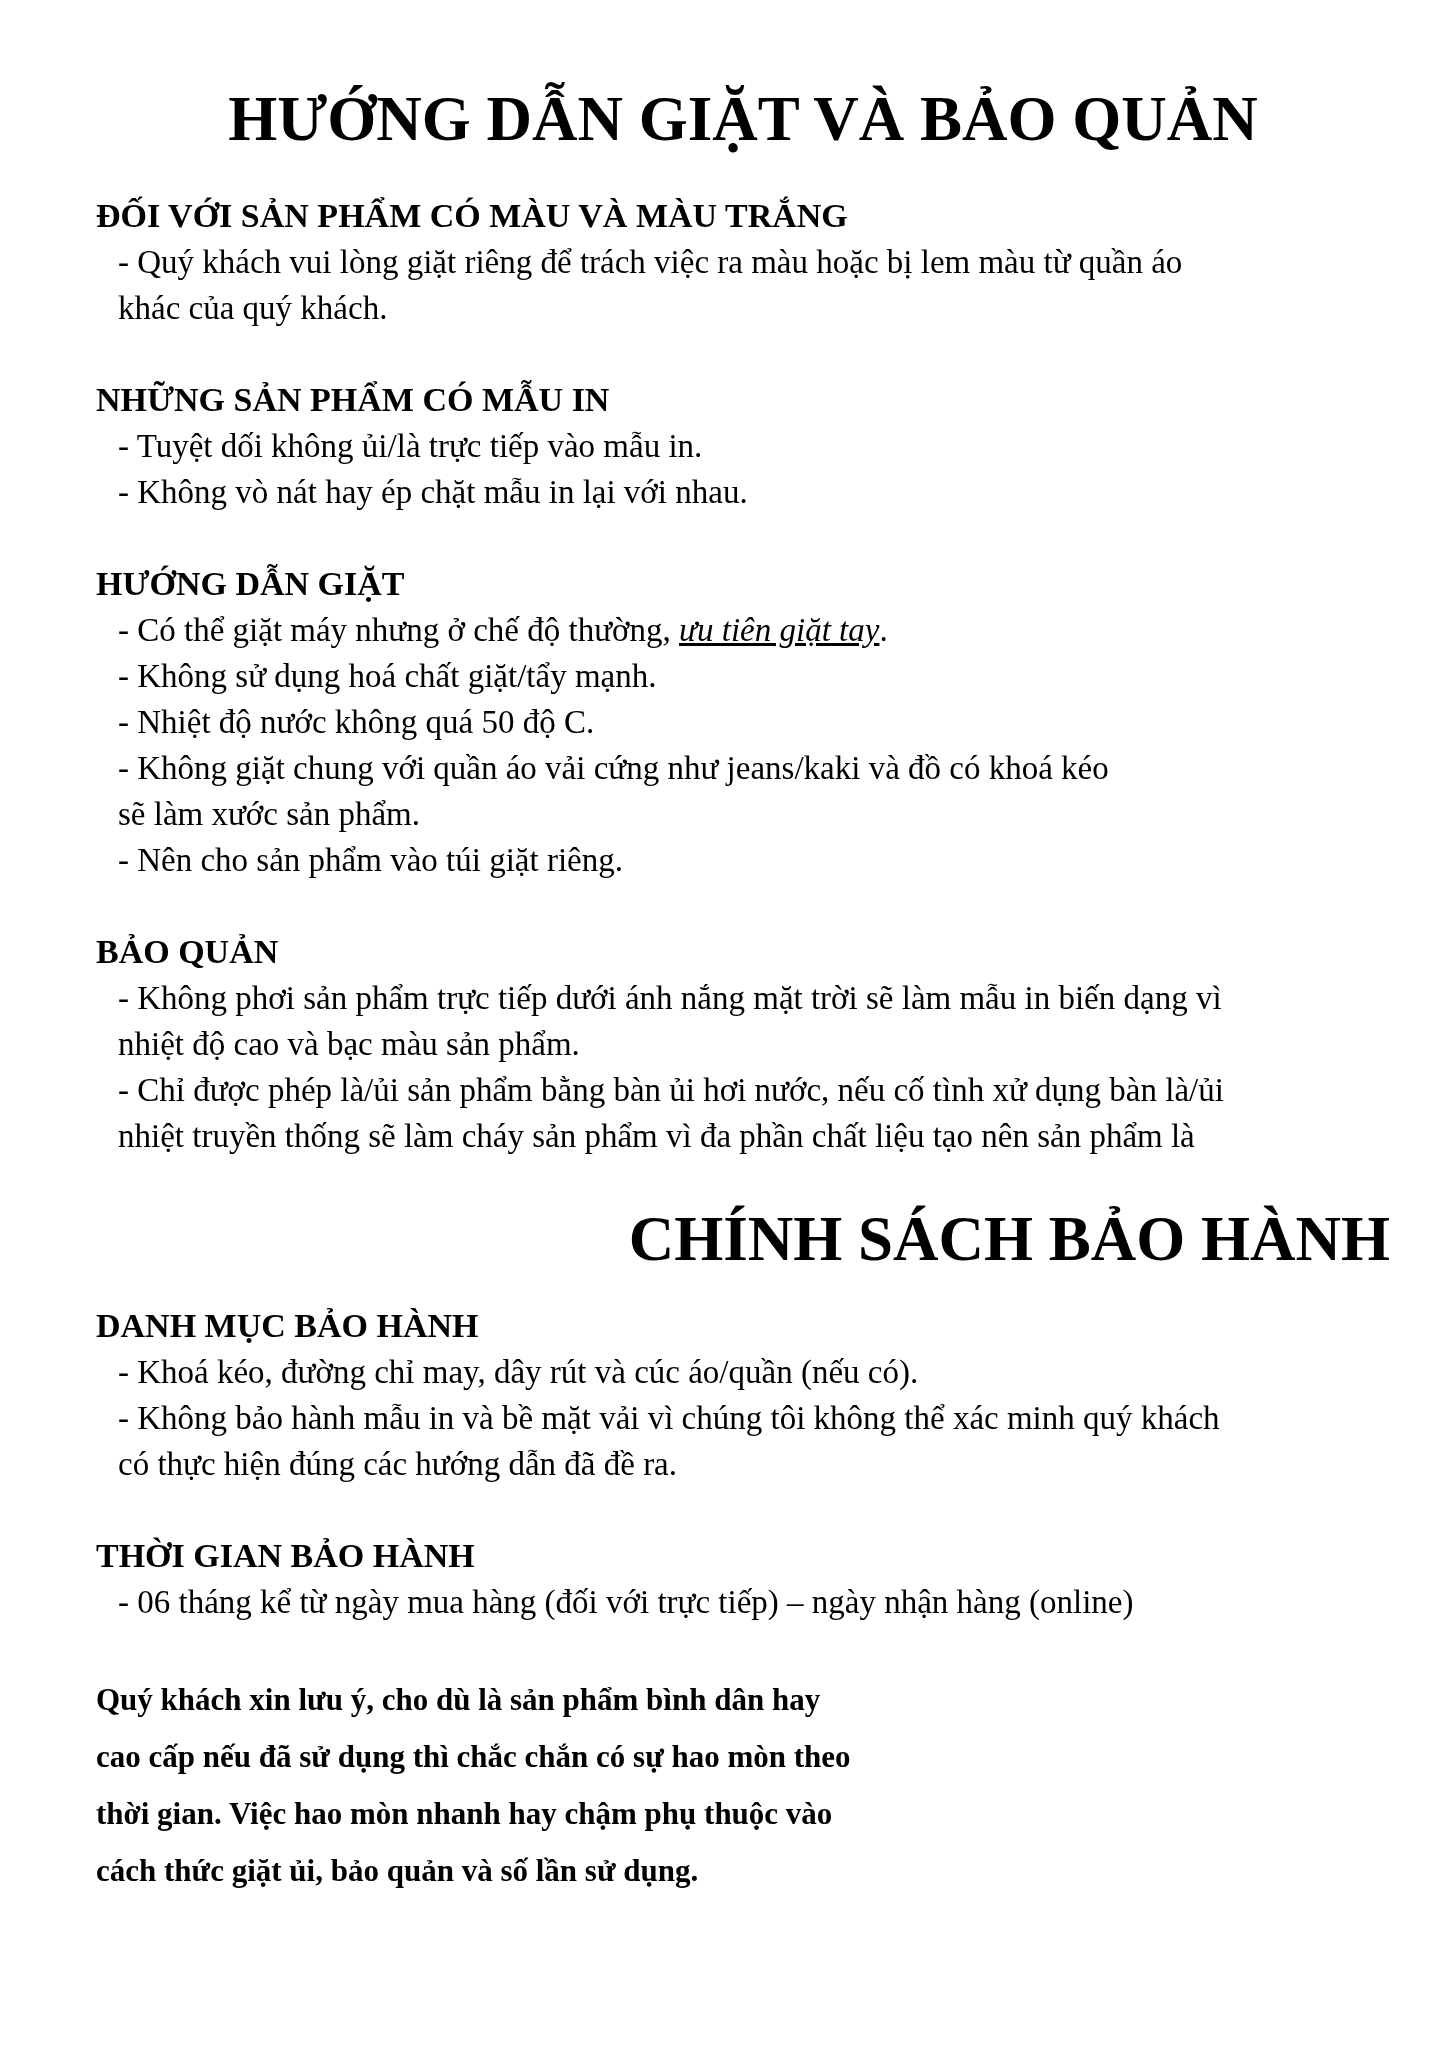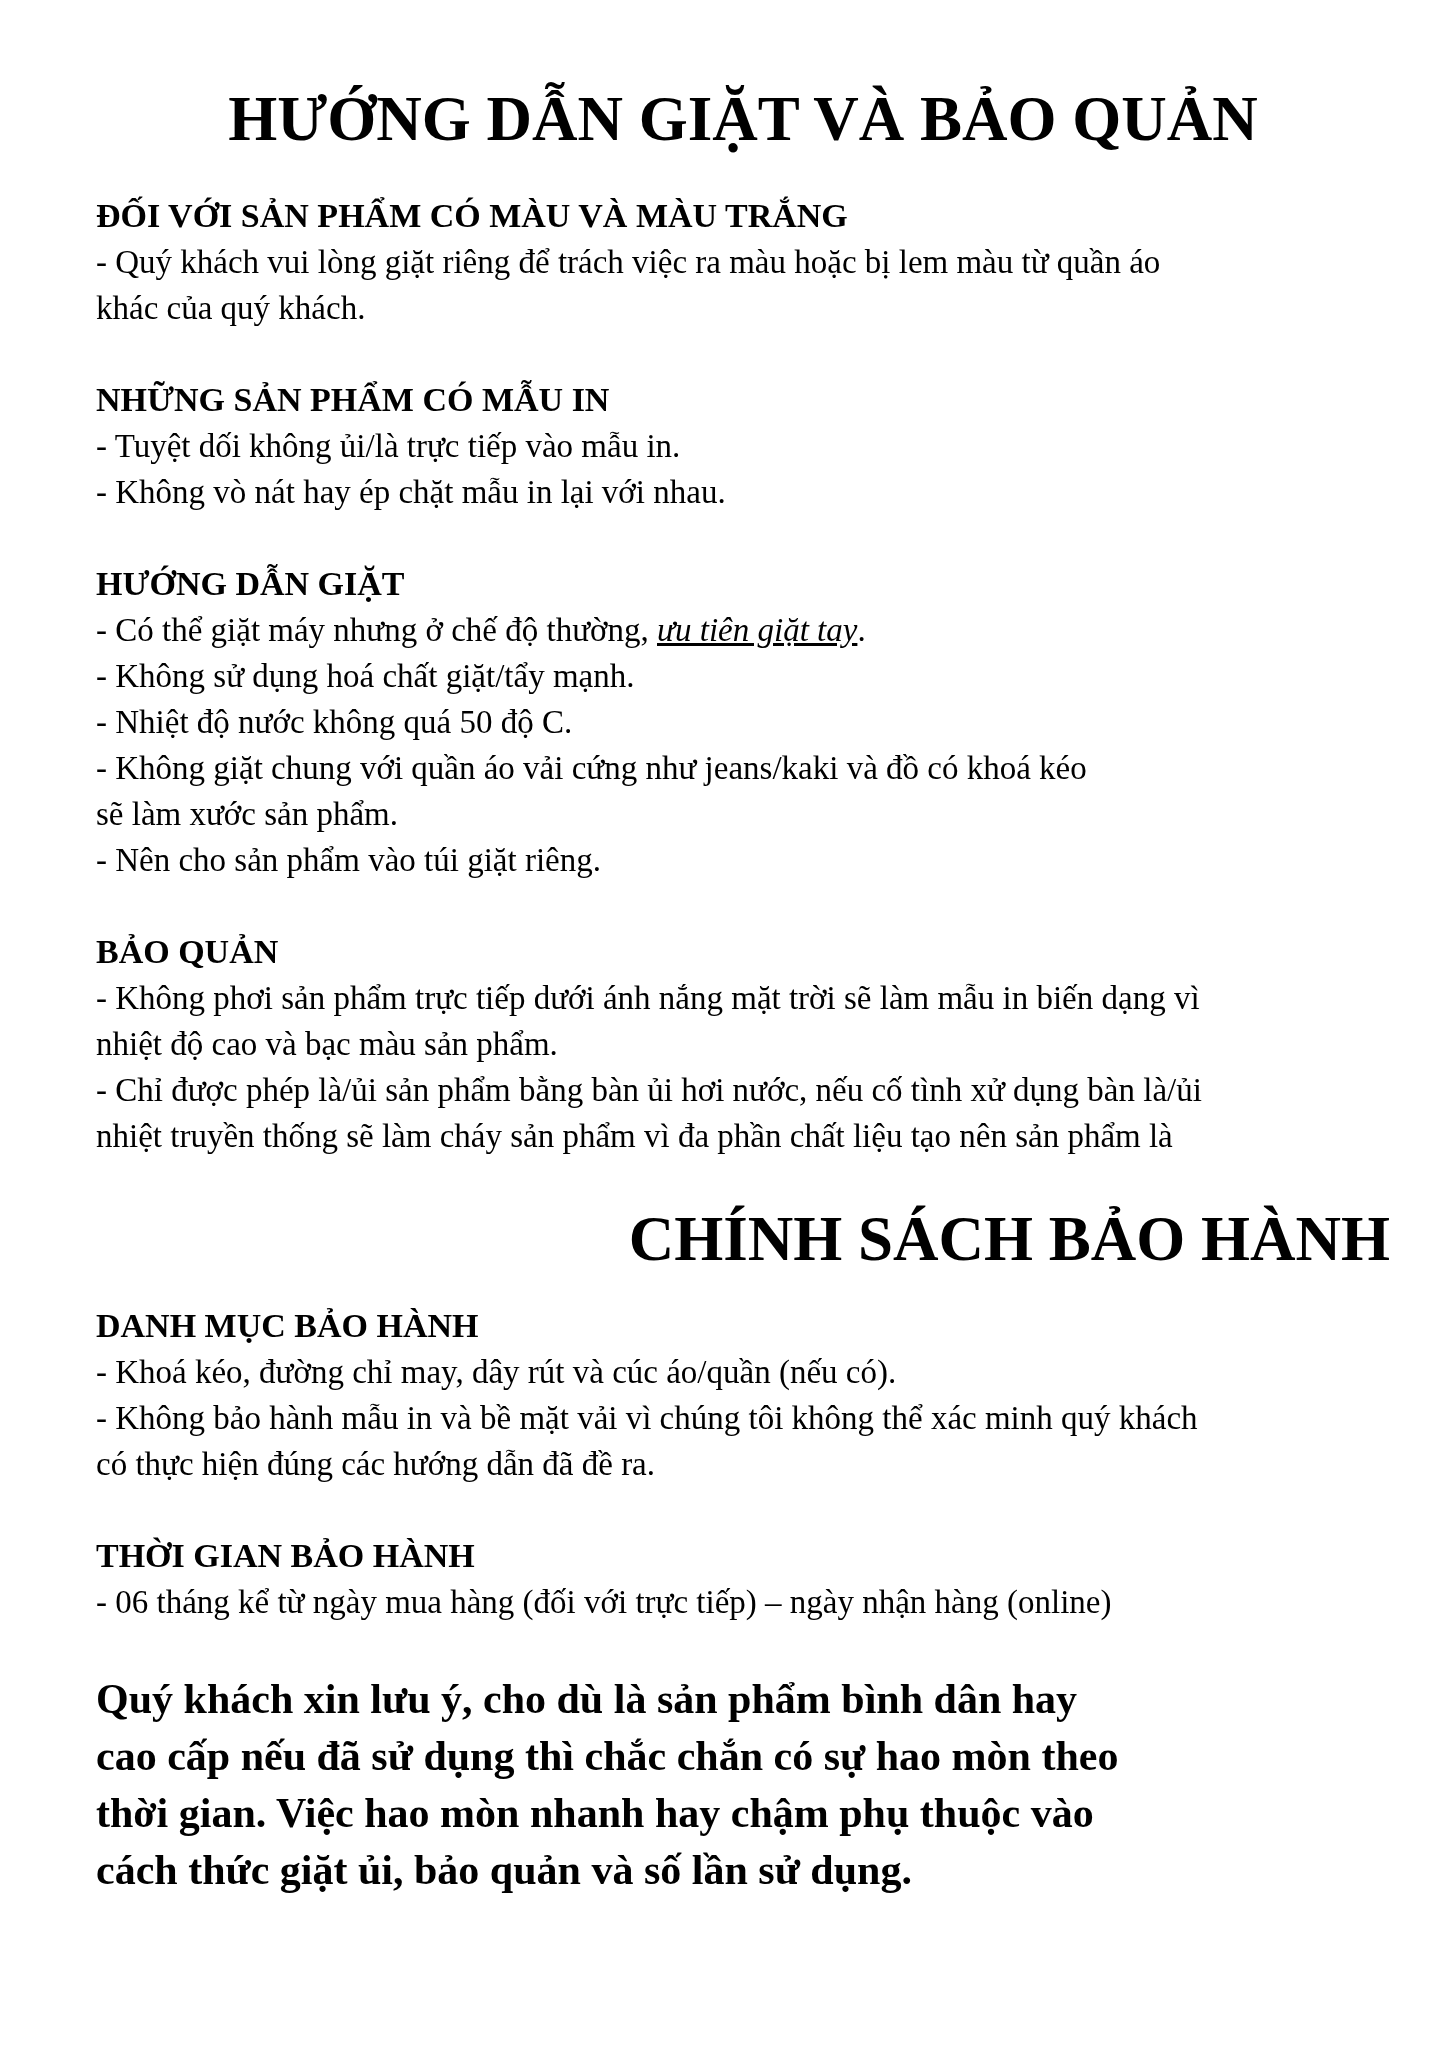--- a/index.html
+++ b/index.html
@@ -32,25 +32,26 @@
     line-height:46px;
     font-weight:700;
     margin:0;
     white-space:nowrap;
   }
   .t-line {
     font-size:33px;
     line-height:46px;
     font-weight:400;
     white-space:nowrap;
+    margin-left:22px;
   }
   .u { text-decoration:underline;font-style:italic; }
   .final-note { margin:0; }
   .final-line {
-    font-size:42px;
+    font-size:31px;
     line-height:57px;
     font-weight:700;
     white-space:nowrap;
   }
 </style>
 </head>
 <body>
 
 <div class="page">
 

